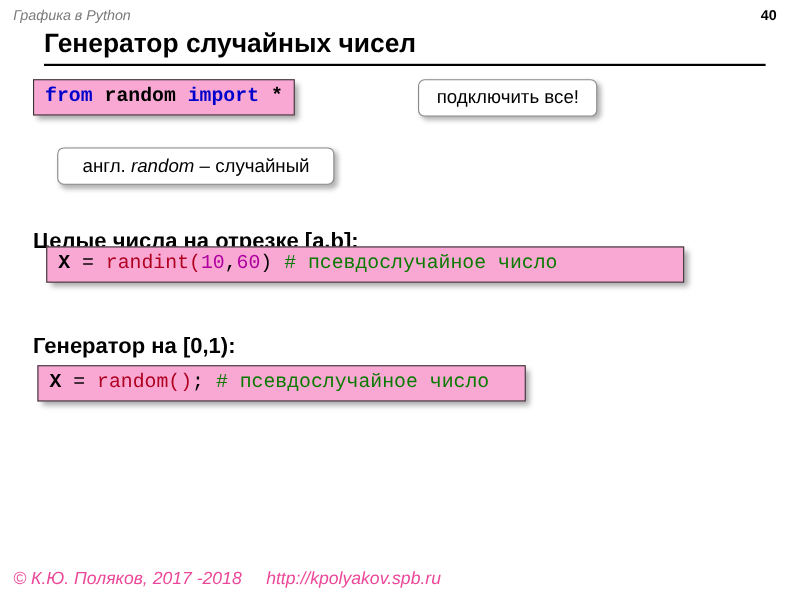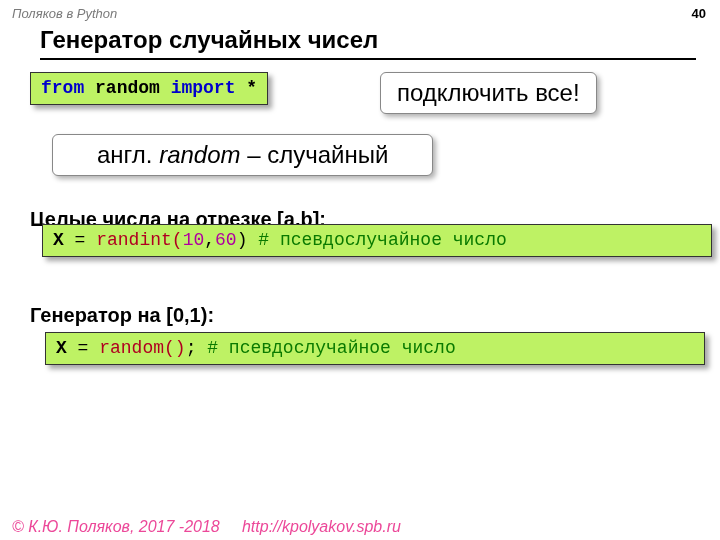--- a/index.html
+++ b/index.html
@@ -34,36 +34,36 @@
     left: 40px;
     right: 24px;
     font-size: 24px;
     font-weight: bold;
     color: #000;
     border-bottom: 2px solid #000;
     padding-bottom: 4px;
   }
   .codebox {
     position: absolute;
-    background: #bef264;
+    background: #f9a8d4;
     border: 1px solid #333;
     box-shadow: 4px 4px 5px rgba(0,0,0,0.35);
     font-family: "Courier New", monospace;
     font-size: 18px;
     line-height: 1.3;
     padding: 4px 10px;
     white-space: nowrap;
   }
   .callout {
     position: absolute;
     background: #fff;
     border: 1px solid #888;
     border-radius: 6px;
     box-shadow: 3px 3px 5px rgba(0,0,0,0.3);
-    font-size: 24px;
+    font-size: 17px;
     padding: 6px 16px;
     color: #000;
   }
   .subhead {
     position: absolute;
     font-size: 20px;
     font-weight: bold;
     color: #000;
   }
   .footer {
@@ -77,52 +77,52 @@
   .kw-blue { color: #0000cc; font-weight: bold; }
   .kw-red  { color: #b00020; }
   .kw-num  { color: #b000a0; }
   .kw-comm { color: #0a7a00; }
   .kw-id   { color: #000; font-weight: bold; }
   .ital    { font-style: italic; }
 </style>
 </head>
 <body>
 
-<div class="top-label">Поляков в Python</div>
+<div class="top-label">Графика в Python</div>
 <div class="page-num">40</div>
 
 <div class="title">Генератор случайных чисел</div>
 
 <div class="codebox" style="top:72px; left:30px;">
   <span class="kw-blue">from</span>
   <span> </span>
   <span class="kw-id">random</span>
   <span> </span>
   <span class="kw-blue">import</span>
   <span> </span>
   <span class="kw-id">*</span>
 </div>
 
 <div class="callout" style="top:72px; left:380px;">подключить все!</div>
 
-<div class="callout" style="top:134px; left:52px; padding:6px 44px;">
+<div class="callout" style="top:134px; left:52px; padding:6px 22px;">
   <span>англ. </span><span class="ital">random</span><span> – случайный</span>
 </div>
 
 <div class="subhead" style="top:196px; left:30px;margin-top:12px;">Целые числа на отрезке [a,b]:</div>
 
-<div class="codebox" style="top:224px; left:42px; right:30px; width:670px;">
+<div class="codebox" style="top:224px; left:42px; right:30px; width:580px;">
   <div>
     <span class="kw-id">X</span><span> = </span><span class="kw-red">randint(</span><span class="kw-num">10</span><span>,</span><span class="kw-num">60</span><span>)</span><span> </span><span class="kw-comm"># псевдослучайное число</span>
   </div>
 </div>
 
 <div class="subhead" style="top:304px; left:30px;">Генератор на [0,1):</div>
 
-<div class="codebox" style="top:332px; left:45px; width:660px;">
+<div class="codebox" style="top:332px; left:34px; width:444px;">
   <div>
     <span class="kw-id">X</span><span> = </span><span class="kw-red">random()</span><span>; </span><span class="kw-comm"># псевдослучайное число</span>
   </div>
 </div>
 
 <div class="footer">
   <span>© К.Ю. Поляков, 2017 -2018</span>
   &nbsp;&nbsp;&nbsp;
   <span>http://kpolyakov.spb.ru</span>
 </div>

